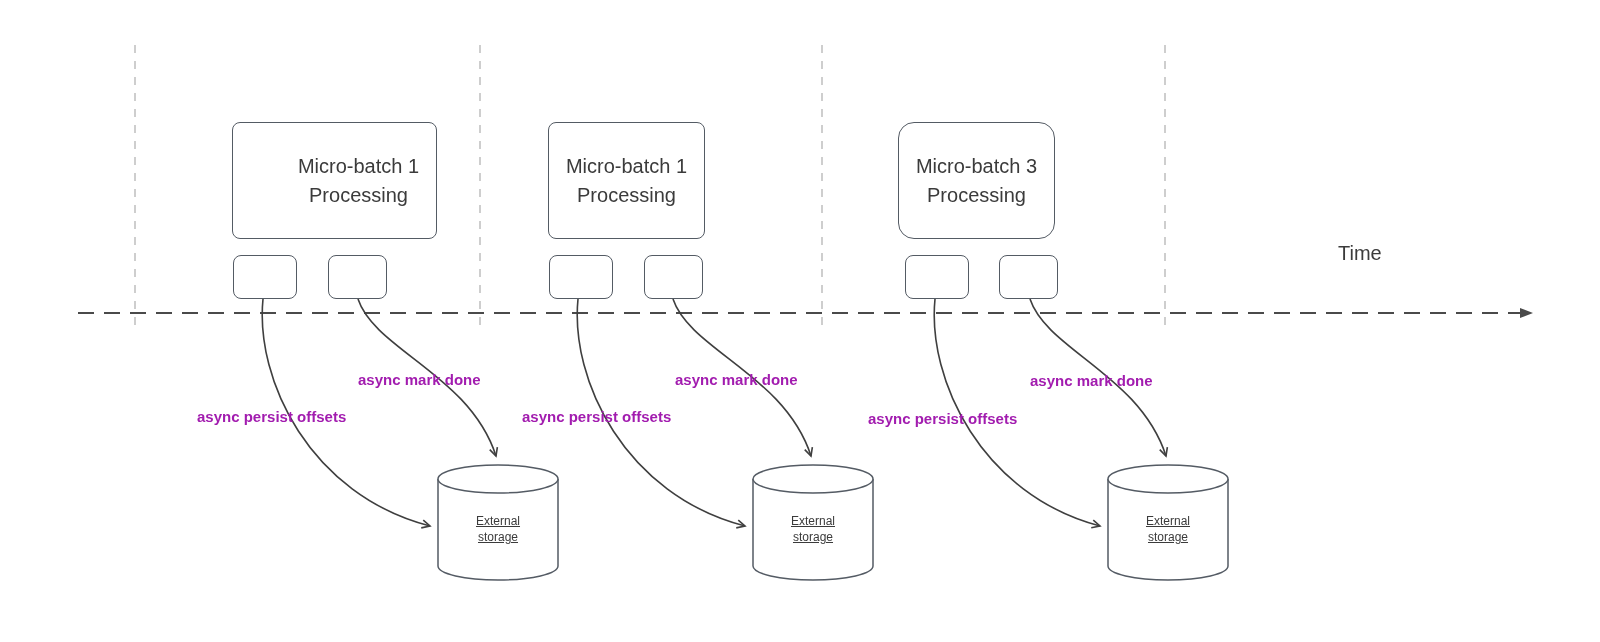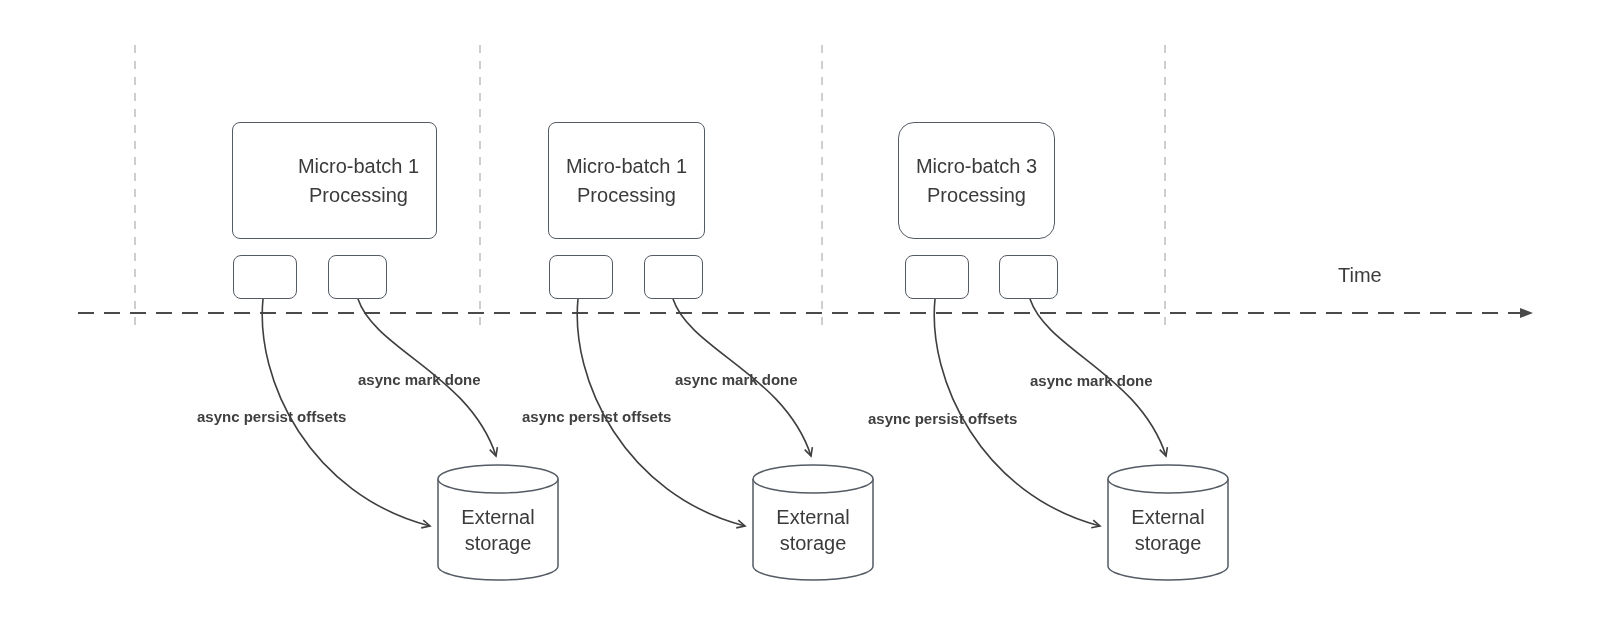--- a/index.html
+++ b/index.html
@@ -22,32 +22,32 @@
   }
   .mini-box{
     position:absolute;
     width:62px;height:42px;
     border:1px solid #545b64;
     border-radius:8px;
     background:#ffffff;
   }
   .arrow-label{
     position:absolute;
-    font-size:15px;font-weight:bold;color:#404040;white-space:nowrap;
+    font-size:15px;font-weight:bold;color:#a21caf;white-space:nowrap;
   }
   .time-label{
     position:absolute;
-    left:1338px;top:264px;
+    left:1338px;top:242px;
     font-size:20px;color:#3b3b3b;
   }
   .storage-label{
     position:absolute;
     width:120px;height:92px;top:484px;
     display:flex;flex-direction:column;align-items:center;justify-content:center;
-    color:#3b3b3b;font-size:20px;line-height:1.3;text-align:center;
+    color:#3b3b3b;font-size:12px;line-height:1.3;text-align:center;text-decoration:underline;
   }
 </style>
 </head>
 <body>
 
 <div class="canvas">
 
   <svg class="layer" viewBox="0 0 1600 642">
     <defs>
       <marker id="vArrow" markerWidth="12" markerHeight="12" refX="9" refY="5" orient="auto" markerUnits="userSpaceOnUse">

